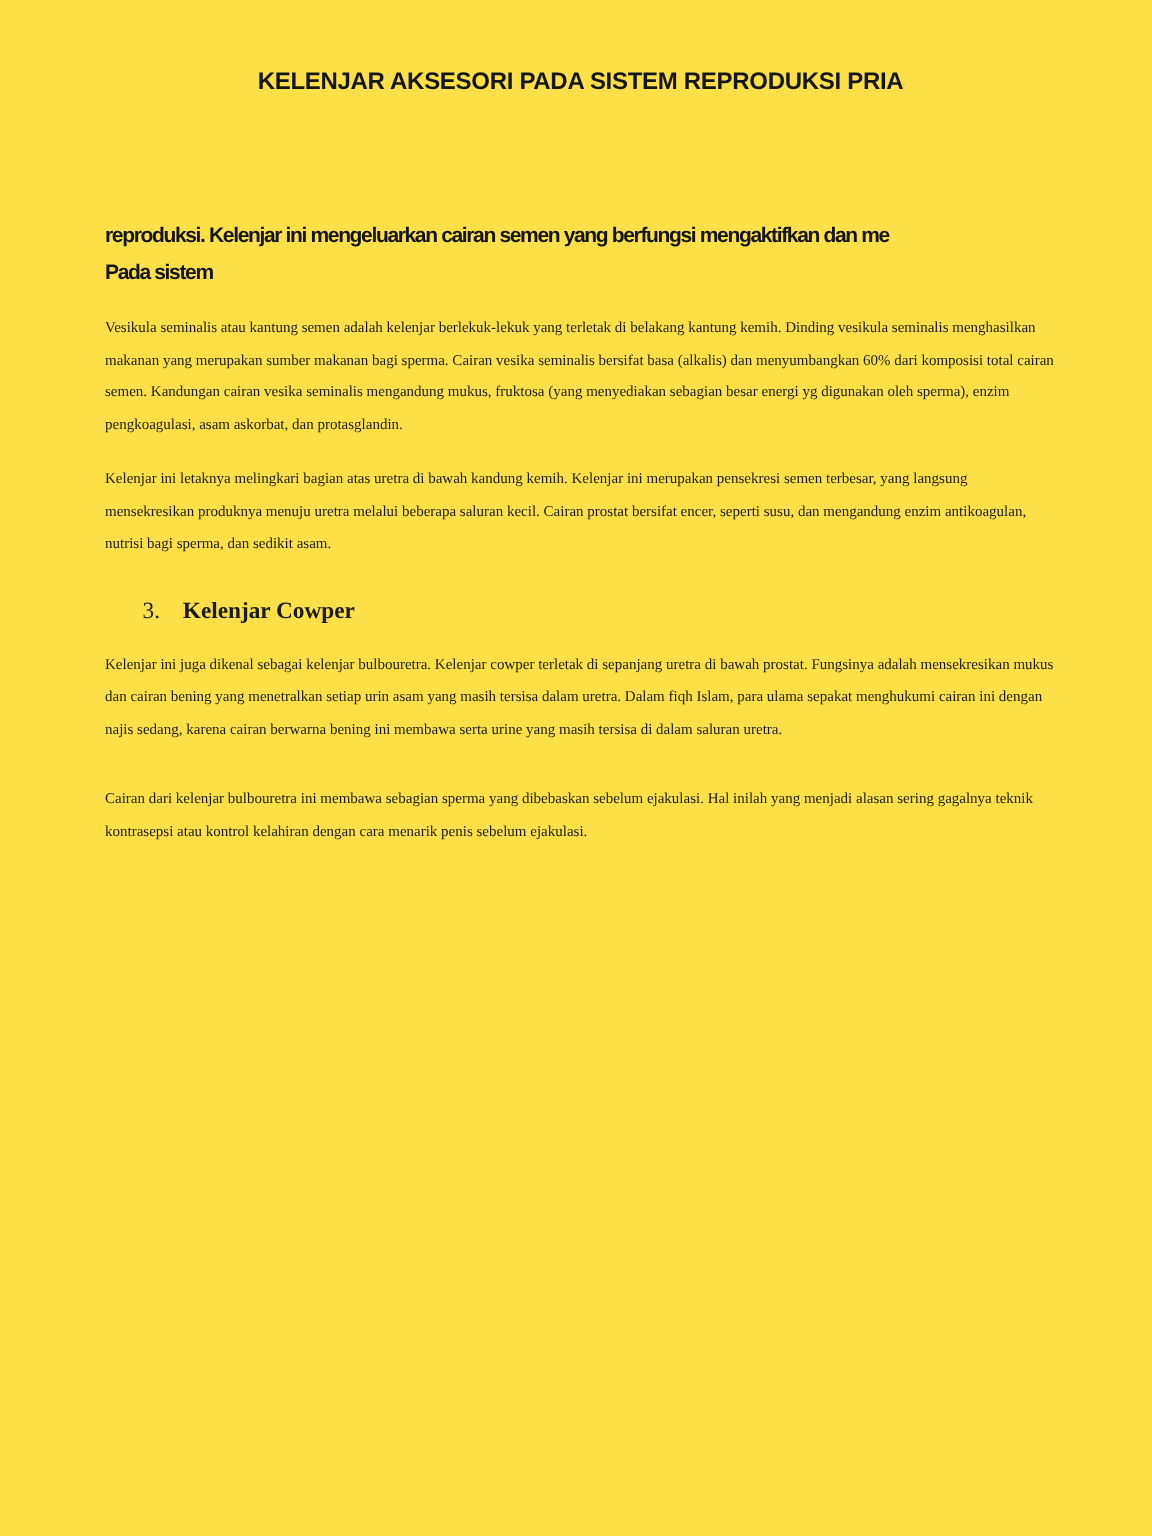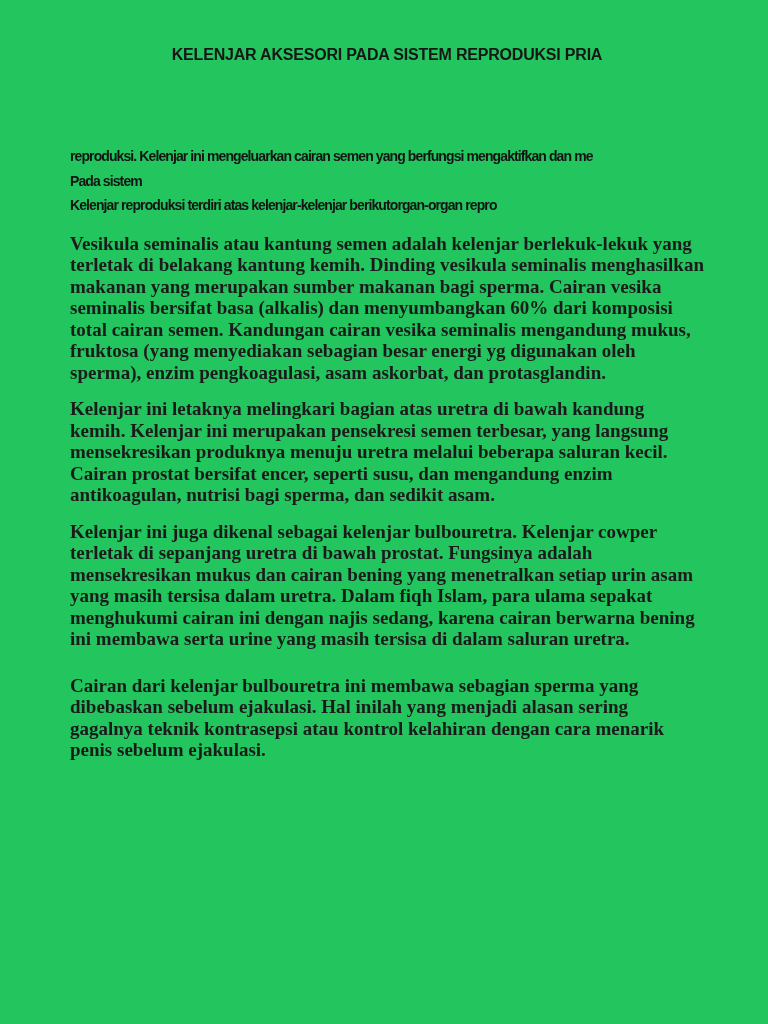--- a/index.html
+++ b/index.html
@@ -1,20 +1,20 @@
 <!DOCTYPE html>
 <html><head>
 <meta charset="utf-8">
 <style>
   html, body { margin: 0; padding: 0; background: #ffffff; }
   .page {
     position: relative;
     width: 768px;
     height: 1024px;
-    background: #22c55e;
+    background: #fde047;
     box-sizing: border-box;
     padding: 46px 64px 0 70px;
     overflow: hidden;
     font-family: "Liberation Serif", serif;
     color: #1b1b1b;
   }
   .title {
     margin: 0;
     font-family: "Liberation Sans", sans-serif;
     font-weight: 700;
@@ -47,50 +47,52 @@
     line-height: 20px;
   }
   .section-number {
     display: inline-block;
     width: 23px;
     font-weight: 400;
   }
   .section-heading-text { font-weight: 700; }
   .body-para {
     margin: 15px 0 0 0;
-    font-size: 19px;
+    font-size: 10px;
     line-height: 21.5px;
     text-align: left;
     color: #1b1b1b;
-    font-weight: bold;
   }
   .closing { margin-top: 25px; }
 </style>
 </head>
 <body>
 
 <div class="page">
 
   <h1 class="title">KELENJAR AKSESORI PADA SISTEM REPRODUKSI PRIA</h1>
 
   <div class="intro">
     <div class="intro-line intro-line--split">
       <span>reproduksi. Kelenjar ini mengeluarkan cairan semen yang berfungsi mengaktifkan dan me</span>
       <span>Pada sistem</span>
     </div>
-    <div class="intro-line">Kelenjar reproduksi terdiri atas kelenjar-kelenjar berikutorgan-organ repro</div>
   </div>
 
   <div class="section">
     <p class="body-para">Vesikula seminalis atau kantung semen adalah kelenjar berlekuk-lekuk yang terletak di belakang kantung kemih. Dinding vesikula seminalis menghasilkan makanan yang merupakan sumber makanan bagi sperma. Cairan vesika seminalis bersifat basa (alkalis) dan menyumbangkan 60% dari komposisi total cairan semen. Kandungan cairan vesika seminalis mengandung mukus, fruktosa (yang menyediakan sebagian besar energi yg digunakan oleh sperma), enzim pengkoagulasi, asam askorbat, dan protasglandin.</p>
   </div>
 
   <div class="section">
     <p class="body-para">Kelenjar ini letaknya melingkari bagian atas uretra di bawah kandung kemih. Kelenjar ini merupakan pensekresi semen terbesar, yang langsung mensekresikan produknya menuju uretra melalui beberapa saluran kecil. Cairan prostat bersifat encer, seperti susu, dan mengandung enzim antikoagulan, nutrisi bagi sperma, dan sedikit asam.</p>
   </div>
 
   <div class="section">
+    <div class="section-heading">
+      <span class="section-number">3.</span>
+      <span class="section-heading-text">Kelenjar Cowper</span>
+    </div>
     <p class="body-para">Kelenjar ini juga dikenal sebagai kelenjar bulbouretra. Kelenjar cowper terletak di sepanjang uretra di bawah prostat. Fungsinya adalah mensekresikan mukus dan cairan bening yang menetralkan setiap urin asam yang masih tersisa dalam uretra. Dalam fiqh Islam, para ulama sepakat menghukumi cairan ini dengan najis sedang, karena cairan berwarna bening ini membawa serta urine yang masih tersisa di dalam saluran uretra.</p>
   </div>
 
   <p class="body-para closing">Cairan dari kelenjar bulbouretra ini membawa sebagian sperma yang dibebaskan sebelum ejakulasi. Hal inilah yang menjadi alasan sering gagalnya teknik kontrasepsi atau kontrol kelahiran dengan cara menarik penis sebelum ejakulasi.</p>
 
 </div>
 
 </body></html>

